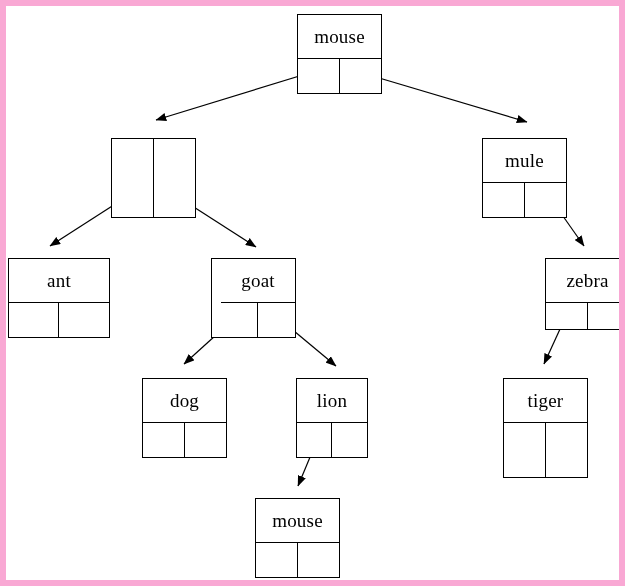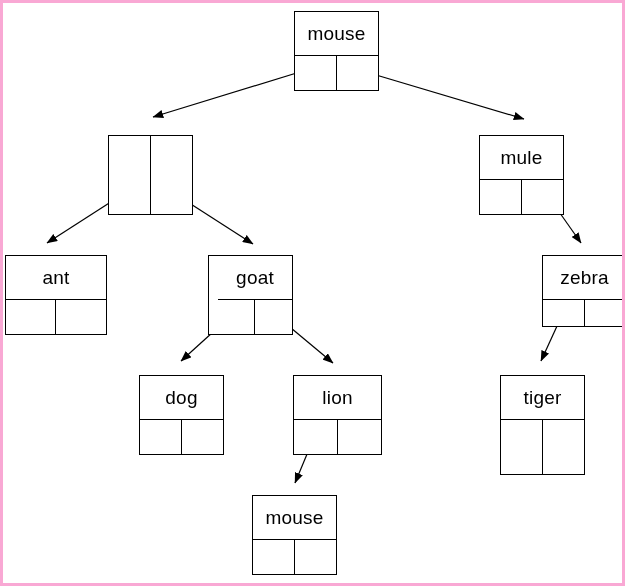--- a/index.html
+++ b/index.html
@@ -5,24 +5,24 @@
   html, body {
     margin: 0;
     padding: 0;
     background: #ffffff;
   }
   #canvas {
     position: relative;
     width: 625px;
     height: 586px;
     background: #ffffff;
-    border: 3px solid #f9a8d4;
+    border: 6px solid #f9a8d4;
     box-sizing: border-box;
     overflow: hidden;
-    font-family: Liberation Sans, sans-serif;
+    font-family: Liberation Serif, serif;
   }
   #edge-layer {
     position: absolute;
     left: 0;
     top: 0;
     width: 625px;
     height: 586px;
     pointer-events: none;
   }
   .node {
@@ -124,21 +124,21 @@
           <div class="ptr-cell right"></div>
         </div>
       </div>
       <div class="node" style="left: 136px; top: 372px; width: 85px; height: 80px;">
         <div class="node-label">dog</div>
         <div class="node-ptrs">
           <div class="ptr-cell left"></div>
           <div class="ptr-cell right"></div>
         </div>
       </div>
-      <div class="node" style="left: 290px; top: 372px; width: 89px; height: 80px;">
+      <div class="node" style="left: 290px; top: 372px; width: 72px; height: 80px;">
         <div class="node-label">lion</div>
         <div class="node-ptrs">
           <div class="ptr-cell left"></div>
           <div class="ptr-cell right"></div>
         </div>
       </div>
       <div class="node" style="left: 497px; top: 372px; width: 85px; height: 100px;">
         <div class="node-label">tiger</div>
         <div class="node-ptrs">
           <div class="ptr-cell left"></div>

